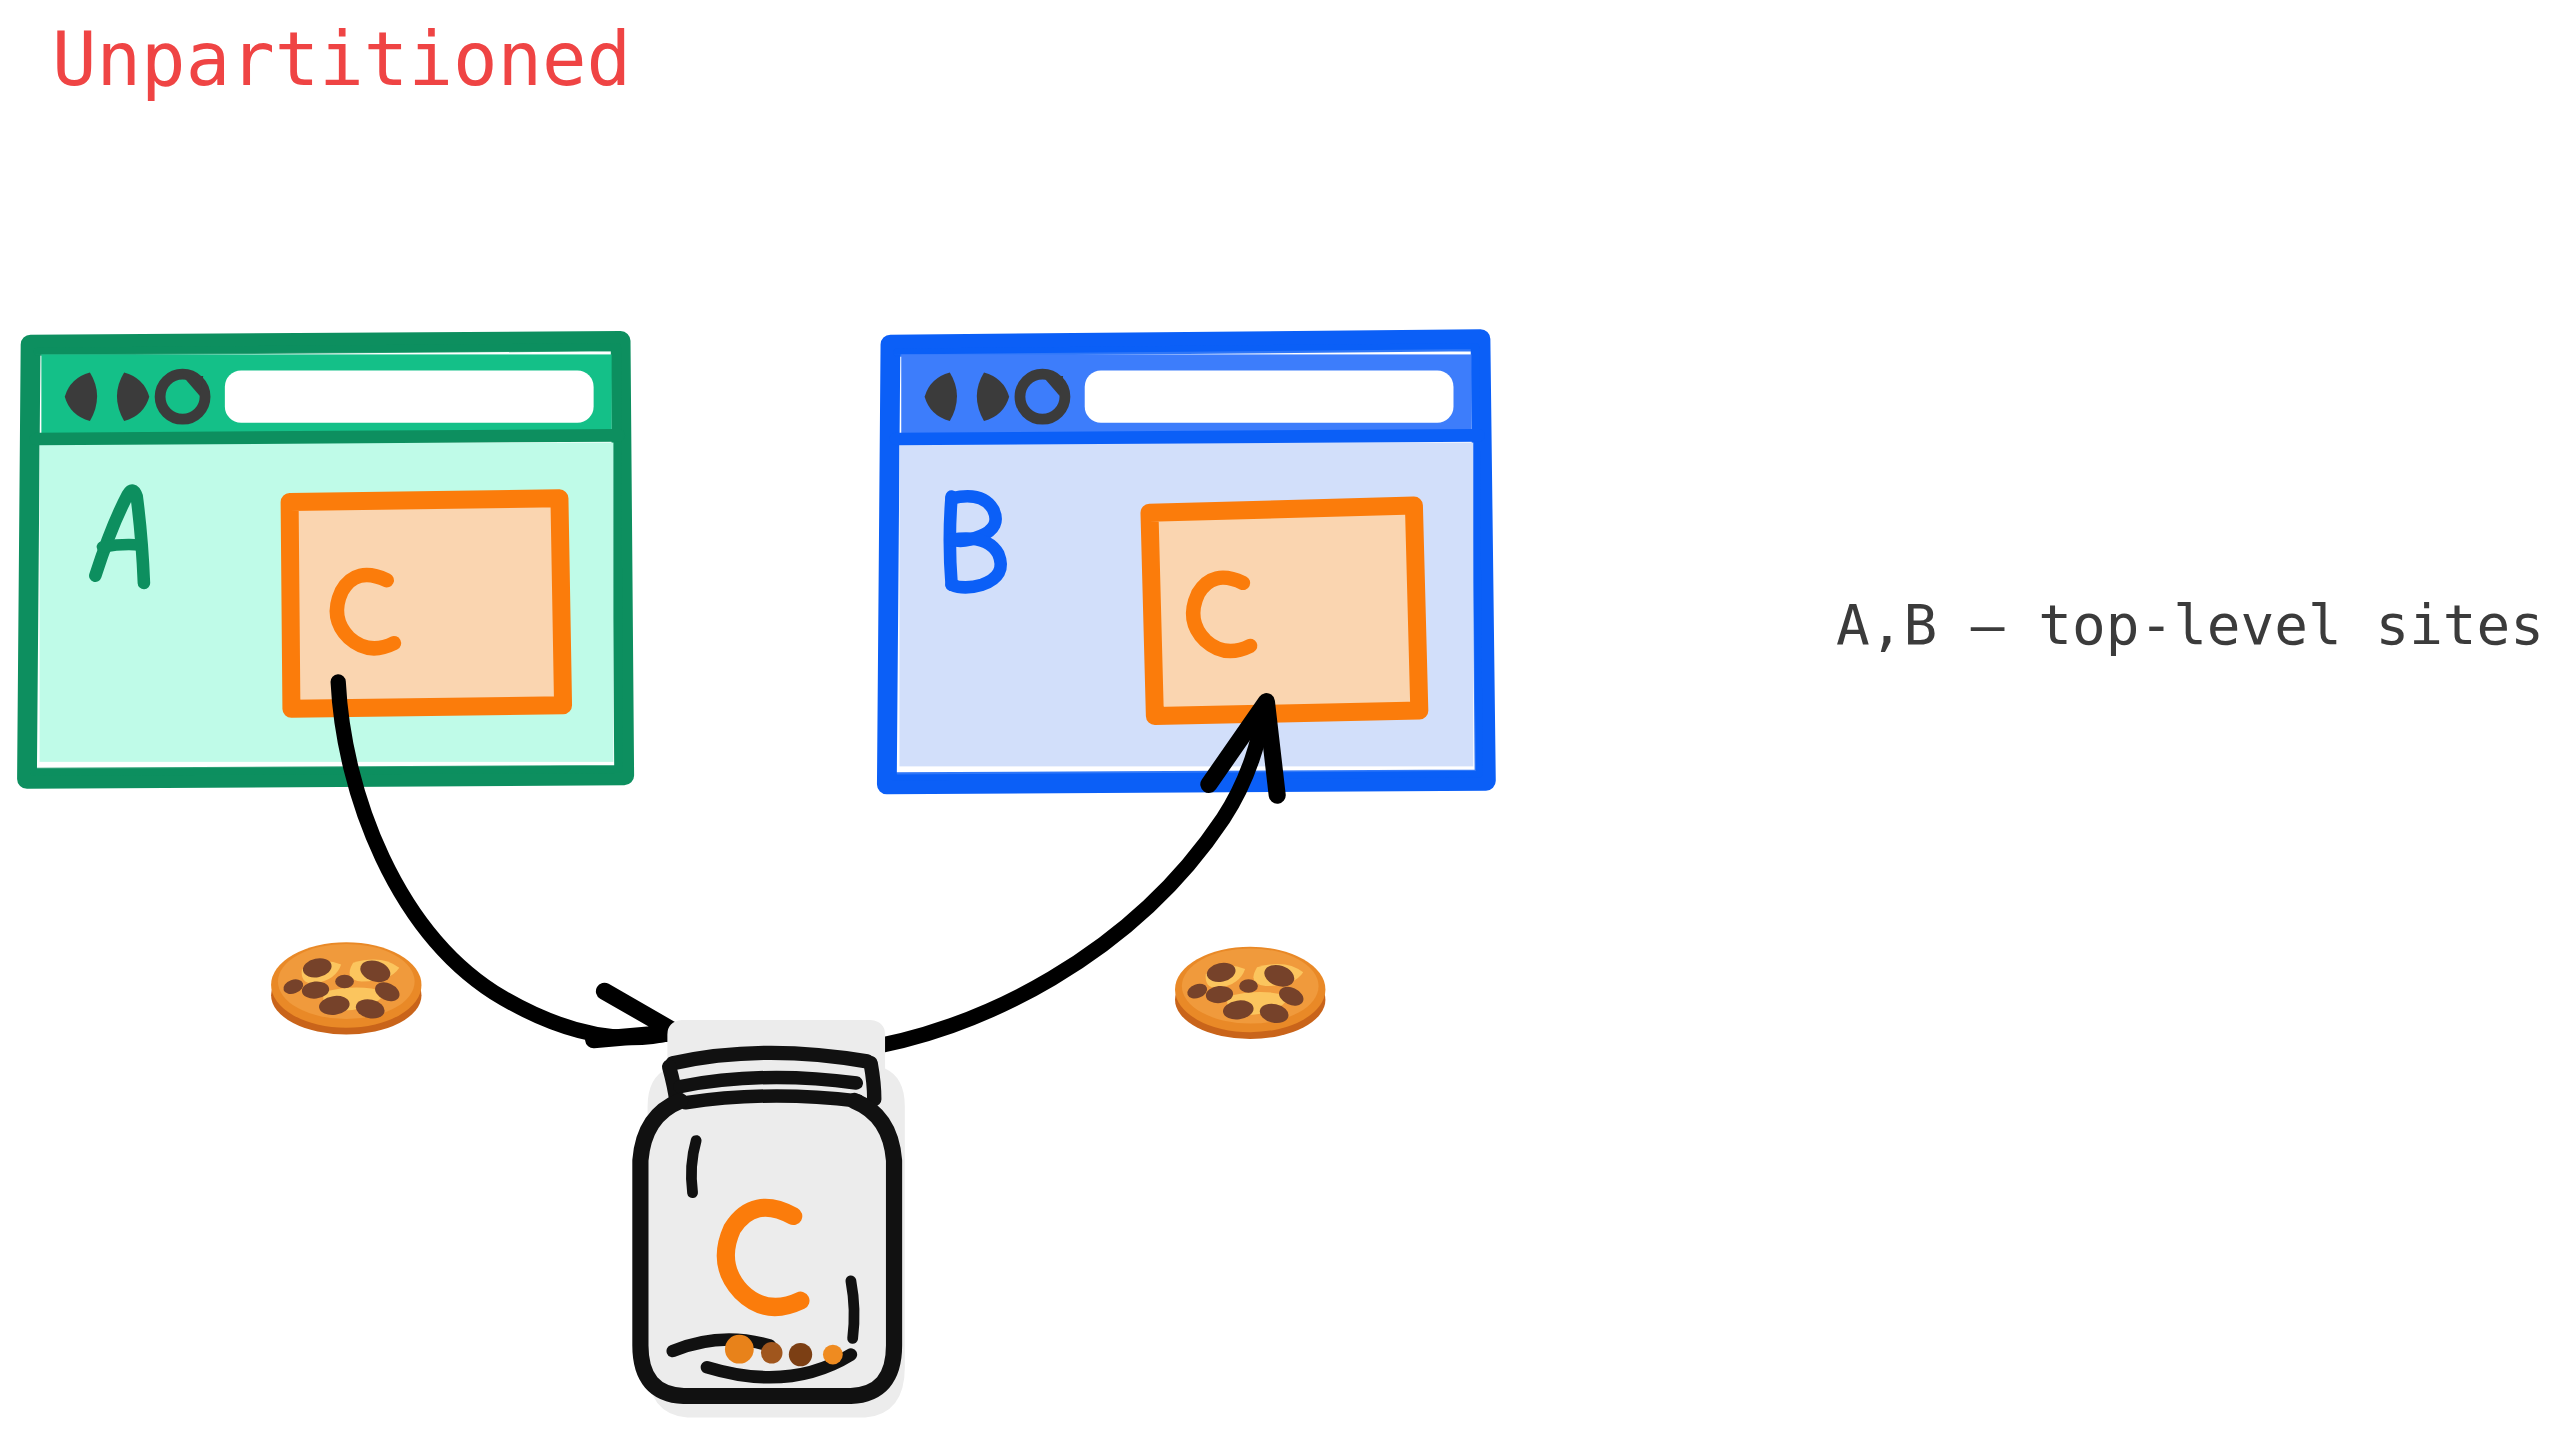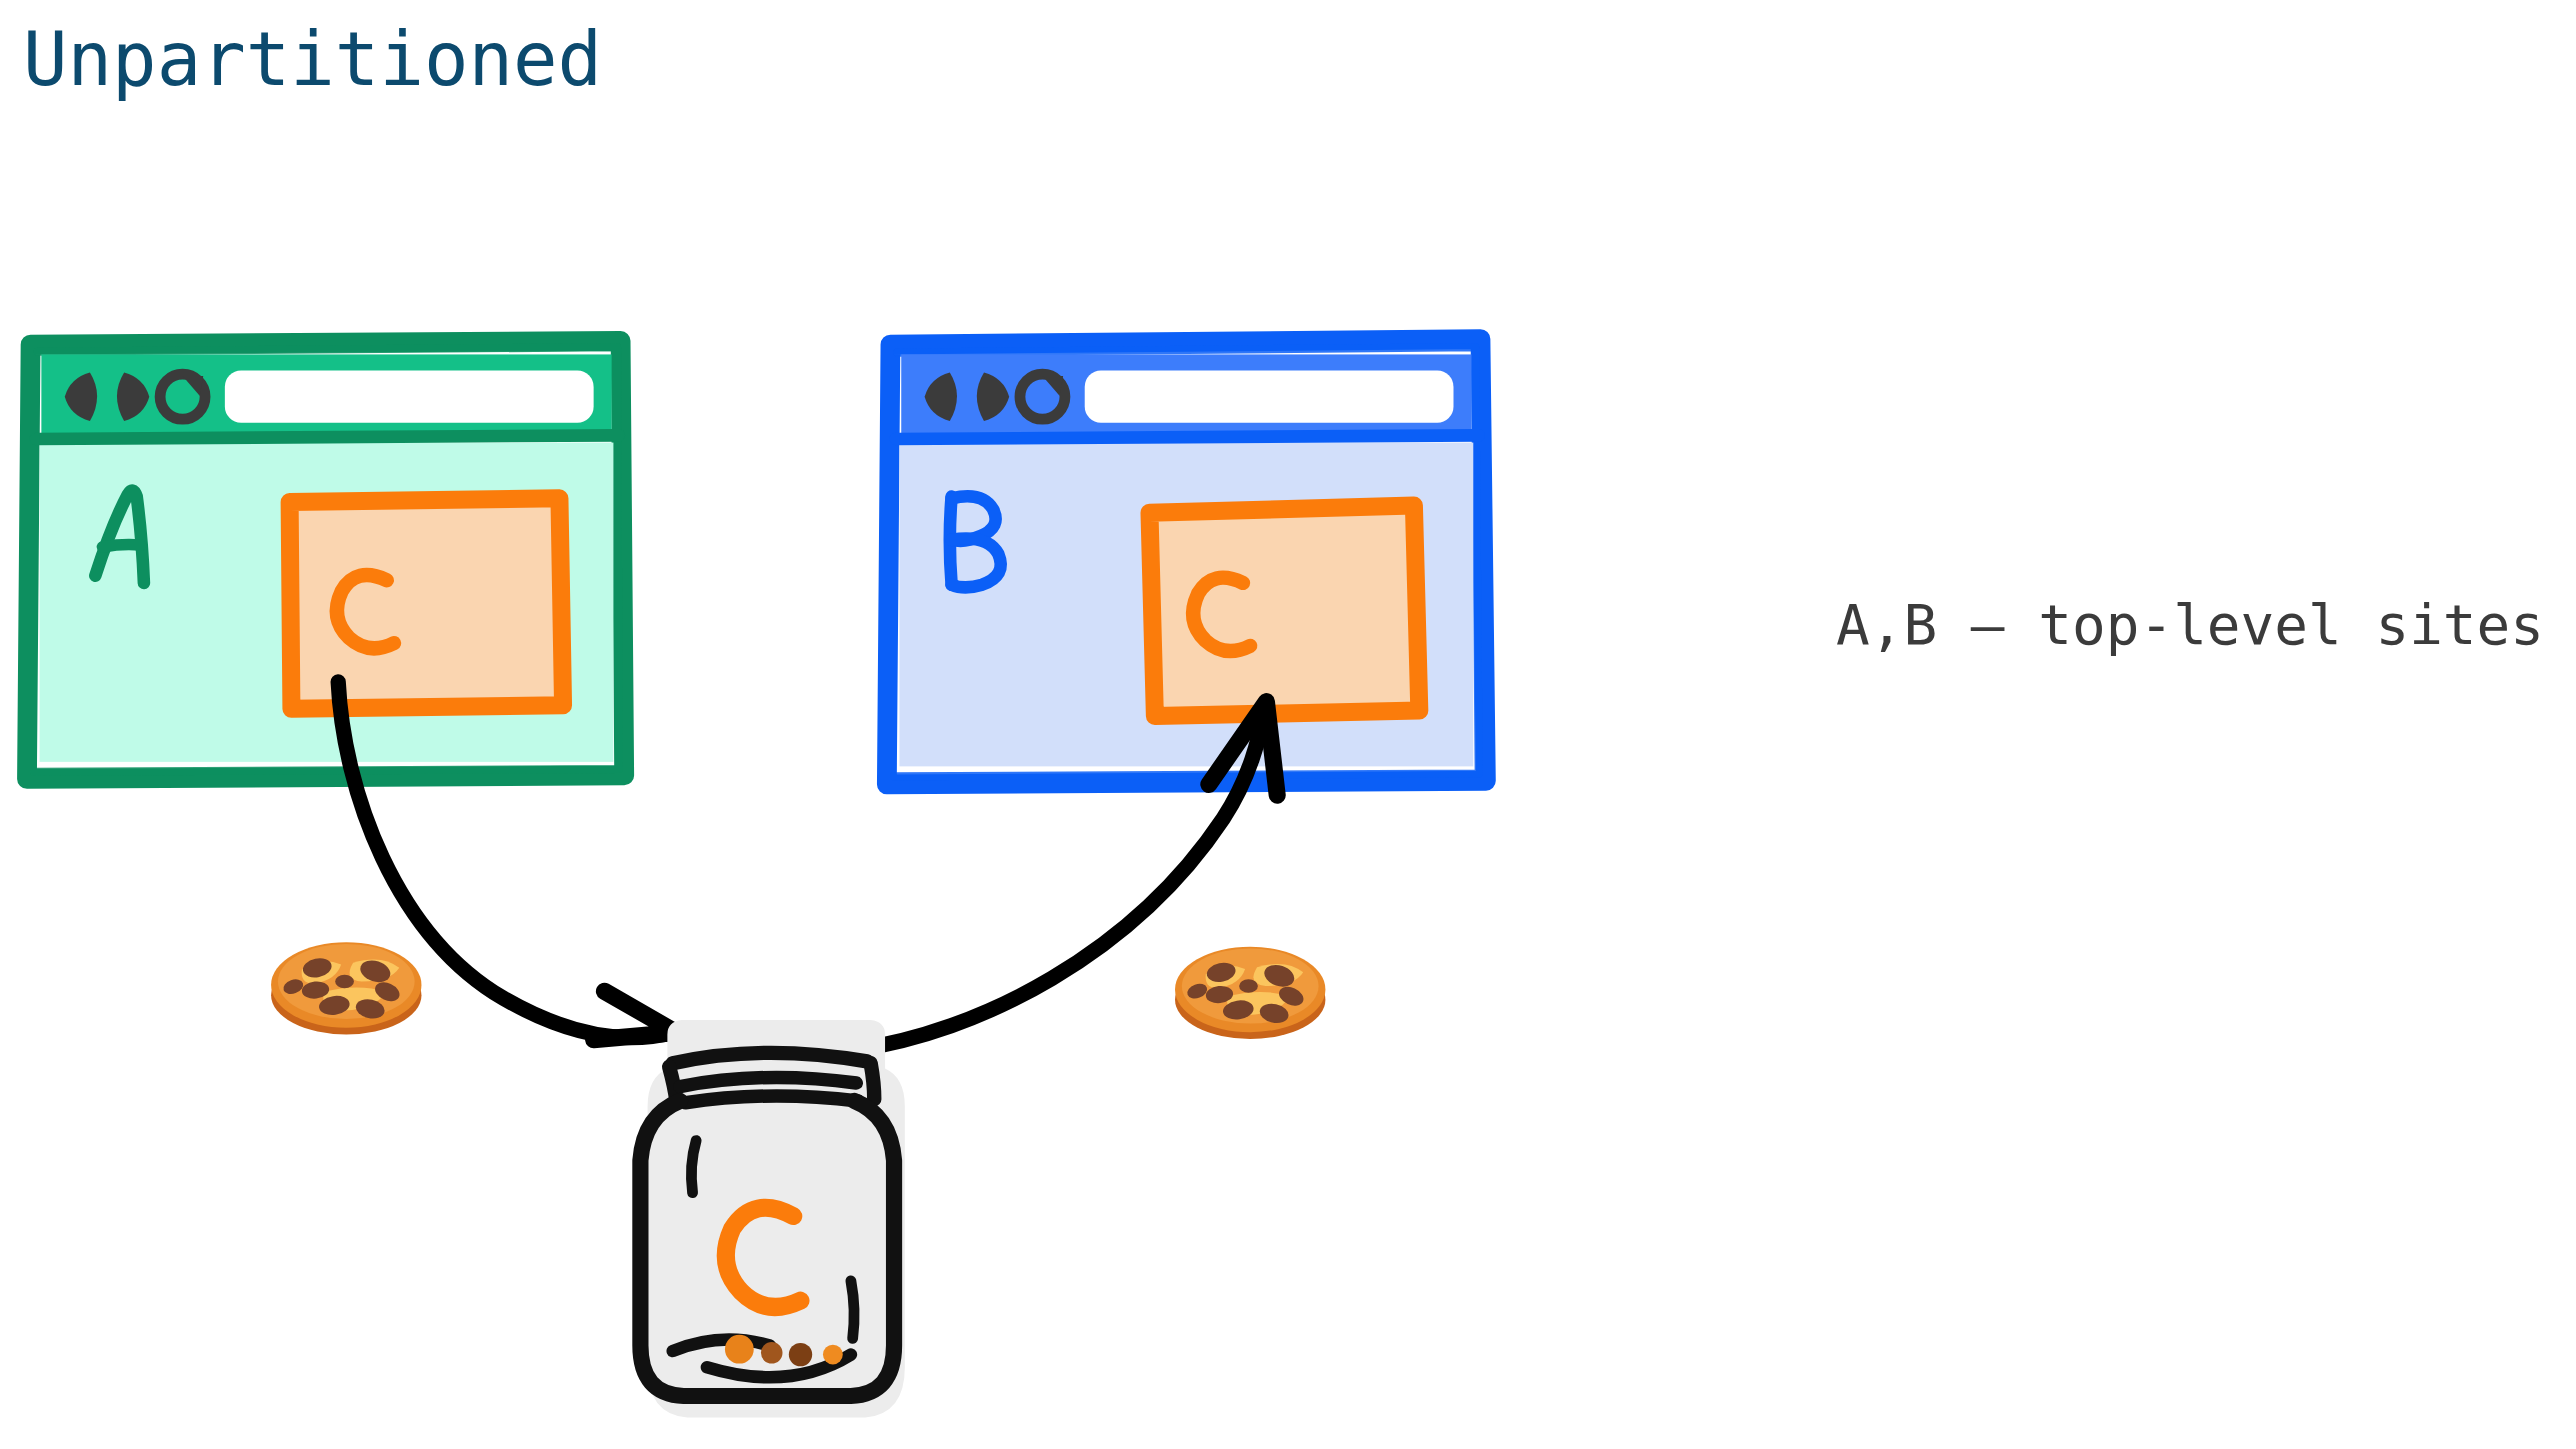--- a/index.html
+++ b/index.html
@@ -10,26 +10,26 @@
   body {
     width: 2576px;
     height: 1450px;
     position: relative;
     overflow: hidden;
     font-family: "DejaVu Sans Mono", "Liberation Mono", monospace;
   }
 
   .title {
     position: absolute;
-    left: 23px;
+    left: 52px;
     top: 16px;
     font-family: "DejaVu Sans Mono", "Liberation Mono", monospace;
     font-size: 74px;
     font-weight: 400;
-    color: #0c4a6e;
+    color: #ef4444;
     letter-spacing: 0px;
     white-space: nowrap;
   }
 
   .legend {
     position: absolute;
     right: 32px;
     top: 594px;
     text-align: left;
     font-family: "DejaVu Sans Mono", "Liberation Mono", monospace;

